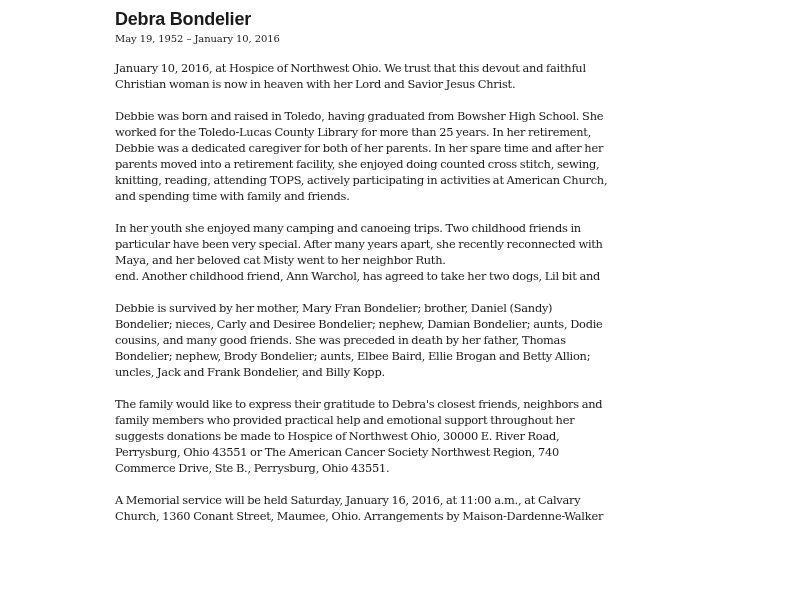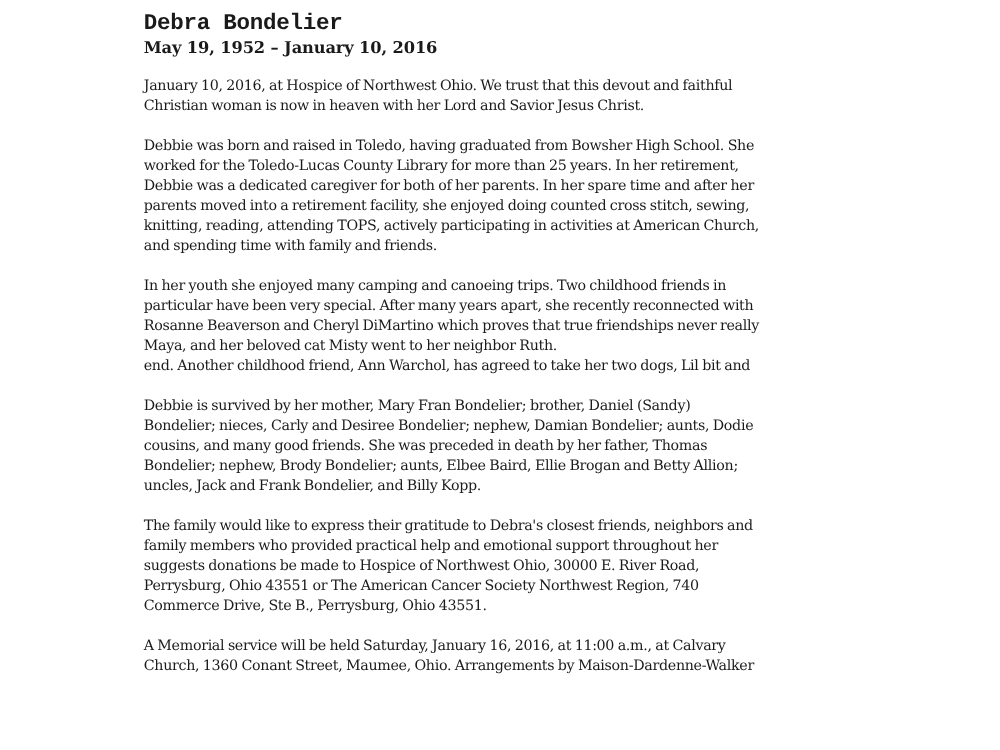--- a/index.html
+++ b/index.html
@@ -12,31 +12,31 @@
     }
     .page {
       position: absolute;
       left: 115px;
       top: 8px;
       width: 560px;
       color: #1a1a1a;
       font-family: "DejaVu Serif", "Liberation Serif", serif;
     }
     .title {
-      font-family: Liberation Mono, monospace;
+      font-family: Liberation Sans, sans-serif;
       font-weight: bold;
       font-size: 18px;
       line-height: 22px;
       margin: 0;
       letter-spacing: -0.2px;
     }
     .dates {
       font-family: "DejaVu Serif", serif;
-      font-weight: bold;
-      font-size: 13px;
+      font-weight: normal;
+      font-size: 10px;
       line-height: 16px;
       margin: 1px 0 0 0;
       letter-spacing: -0.1px;
     }
     .para {
       font-family: "DejaVu Serif", serif;
       font-size: 11.4px;
       line-height: 16px;
       margin: 16px 0 0 0;
       letter-spacing: -0.25px;
@@ -63,21 +63,20 @@
     <span class="ln">worked for the Toledo-Lucas County Library for more than 25 years. In her retirement,</span>
     <span class="ln">Debbie was a dedicated caregiver for both of her parents. In her spare time and after her</span>
     <span class="ln">parents moved into a retirement facility, she enjoyed doing counted cross stitch, sewing,</span>
     <span class="ln">knitting, reading, attending TOPS, actively participating in activities at American Church,</span>
     <span class="ln">and spending time with family and friends.</span>
   </p>
 
   <p class="para">
     <span class="ln">In her youth she enjoyed many camping and canoeing trips. Two childhood friends in</span>
     <span class="ln">particular have been very special. After many years apart, she recently reconnected with</span>
-    <span class="ln">Rosanne Beaverson and Cheryl DiMartino which proves that true friendships never really</span>
     <span class="ln">Maya, and her beloved cat Misty went to her neighbor Ruth.</span>
     <span class="ln">end. Another childhood friend, Ann Warchol, has agreed to take her two dogs, Lil bit and</span>
   </p>
 
   <p class="para">
     <span class="ln">Debbie is survived by her mother, Mary Fran Bondelier; brother, Daniel (Sandy)</span>
     <span class="ln">Bondelier; nieces, Carly and Desiree Bondelier; nephew, Damian Bondelier; aunts, Dodie</span>
     <span class="ln">cousins, and many good friends. She was preceded in death by her father, Thomas</span>
     <span class="ln">Bondelier; nephew, Brody Bondelier; aunts, Elbee Baird, Ellie Brogan and Betty Allion;</span>
     <span class="ln">uncles, Jack and Frank Bondelier, and Billy Kopp.</span>

